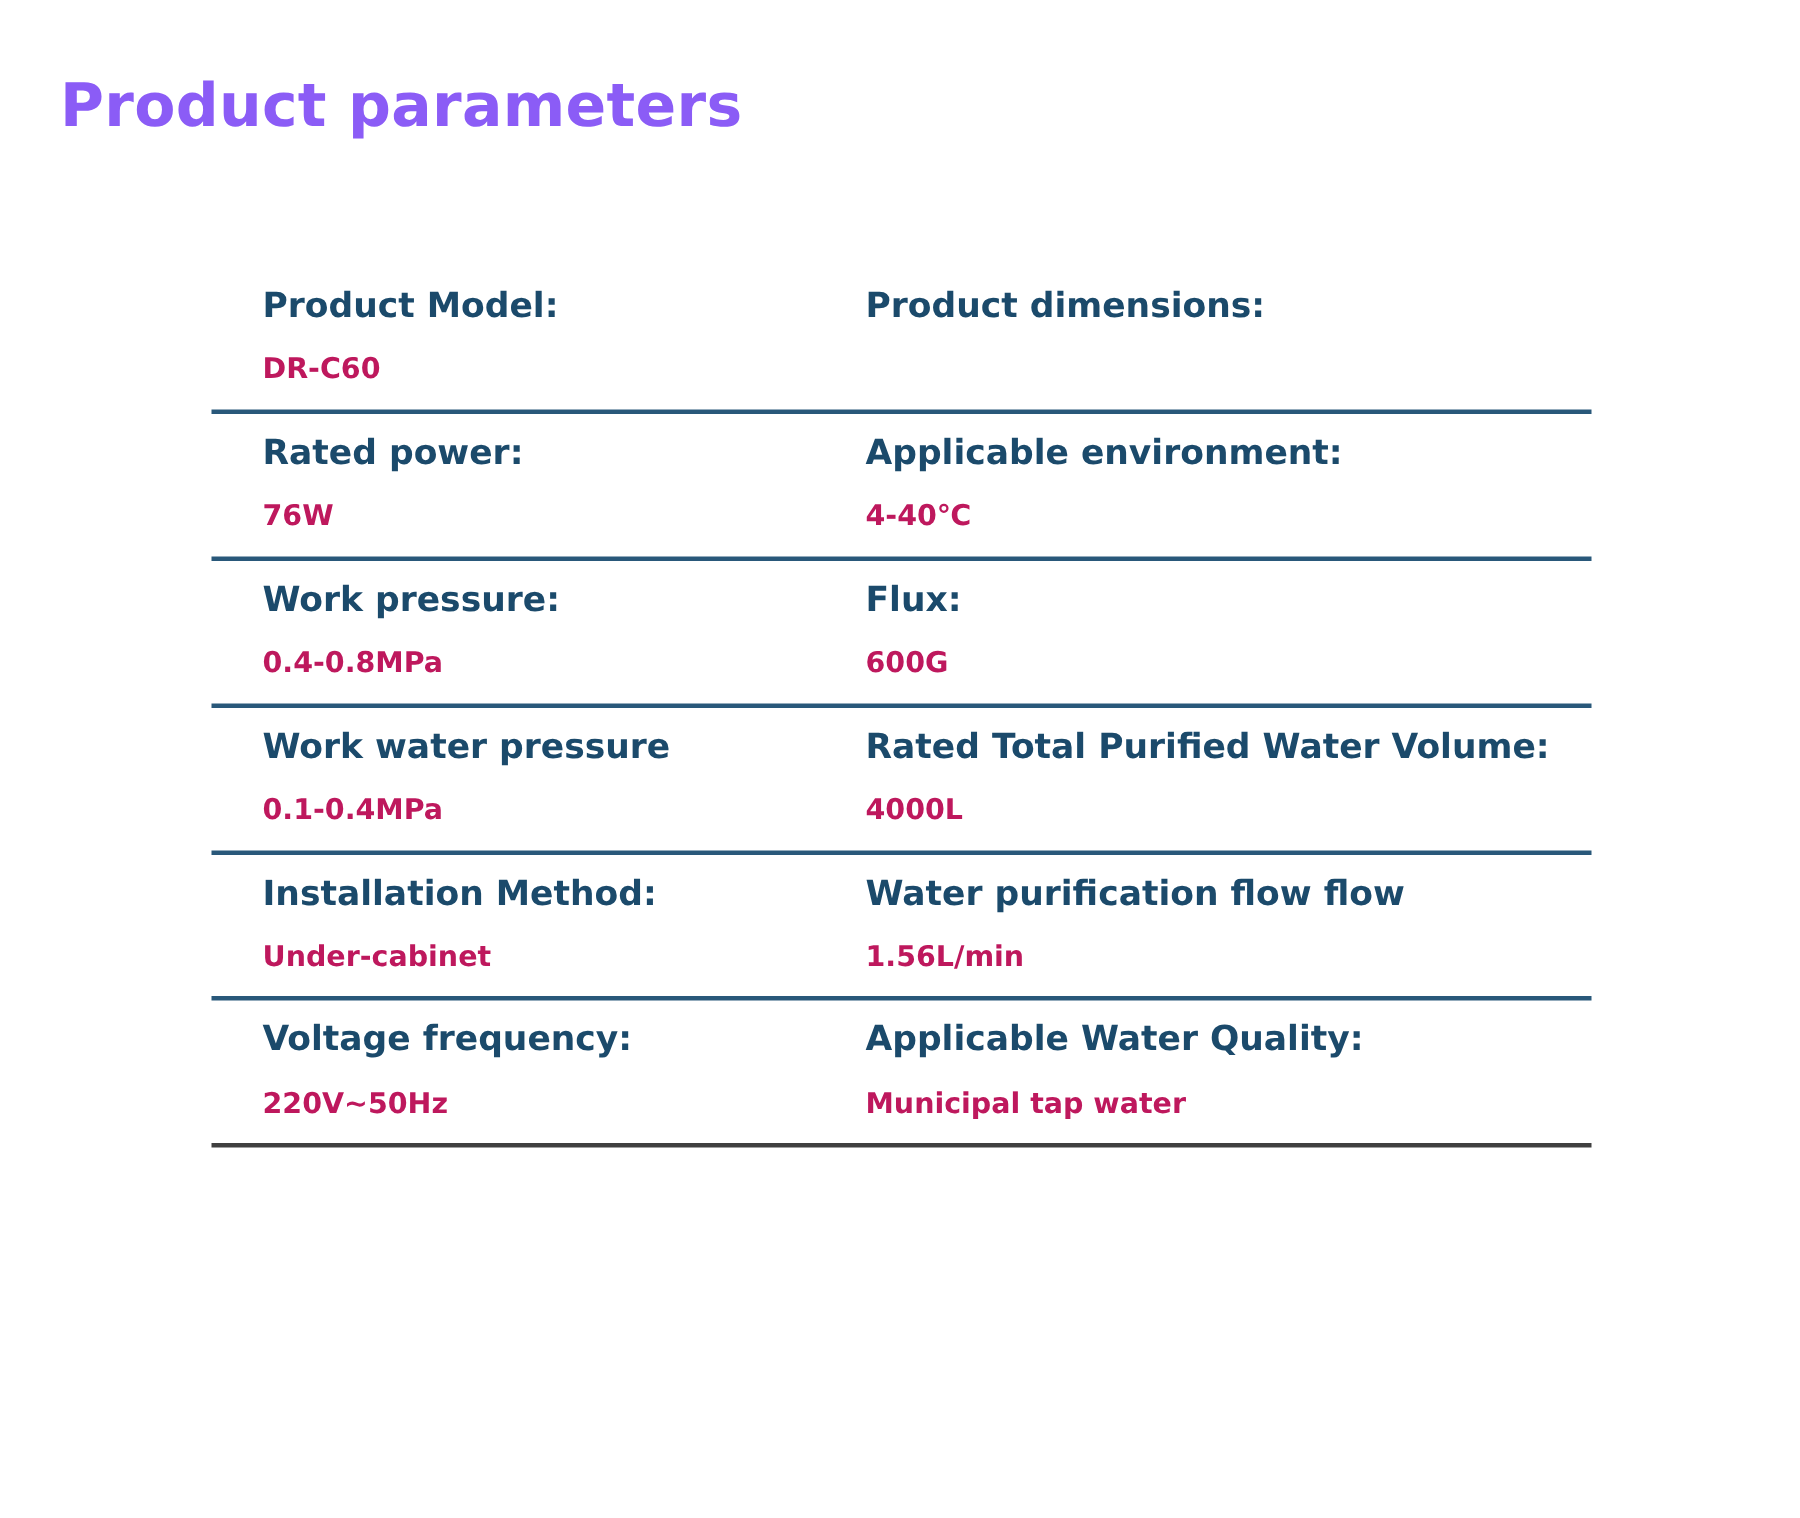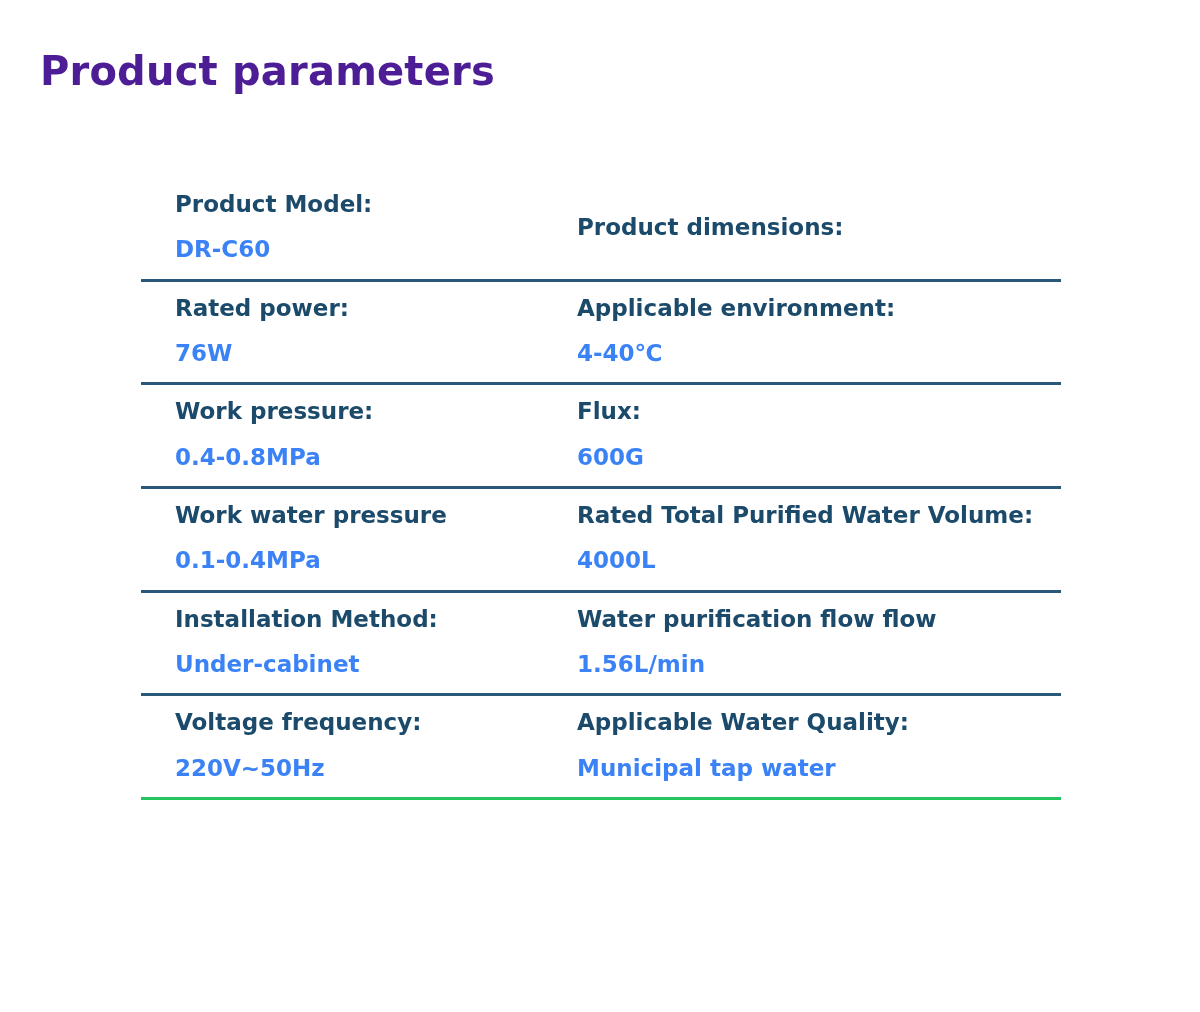--- a/index.html
+++ b/index.html
@@ -20,60 +20,59 @@
     height: 1012px;
     box-sizing: border-box;
   }
   .page-title {
     position: absolute;
     left: 40px;
     top: 48px;
     font-size: 40px;
     font-weight: bold;
     letter-spacing: 0.2px;
-    color: #4c1d95;
+    color: #8b5cf6;
     white-space: nowrap;
   }
   .spec-table {
     position: absolute;
     left: 141px;
     top: 178px;
     width: 920px;
   }
   .spec-row {
     display: flex;
     border-bottom: 3px solid #29587a;
     padding: 0;
-    align-items: center;
   }
   .spec-row:last-child {
-    border-bottom: 3px solid #22c55e;
+    border-bottom: 3px solid #404040;
   }
   .spec-cell {
     padding: 10px 0 12px 34px;
     box-sizing: border-box;
   }
   .spec-cell.left {
     width: 400px;
   }
   .spec-cell.right {
     width: 520px;
     padding-left: 36px;
   }
   .spec-label {
     font-size: 23px;
     font-weight: bold;
     color: #1b4a6b;
     line-height: 1.45;
     white-space: nowrap;
   }
   .spec-value {
-    font-size: 23px;
+    font-size: 19px;
     font-weight: bold;
-    color: #3b82f6;
+    color: #be185d;
     line-height: 1.45;
     margin-top: 12px;
     white-space: nowrap;
   }
 </style>
 </head>
 <body>
 
 <div class="page">
 

